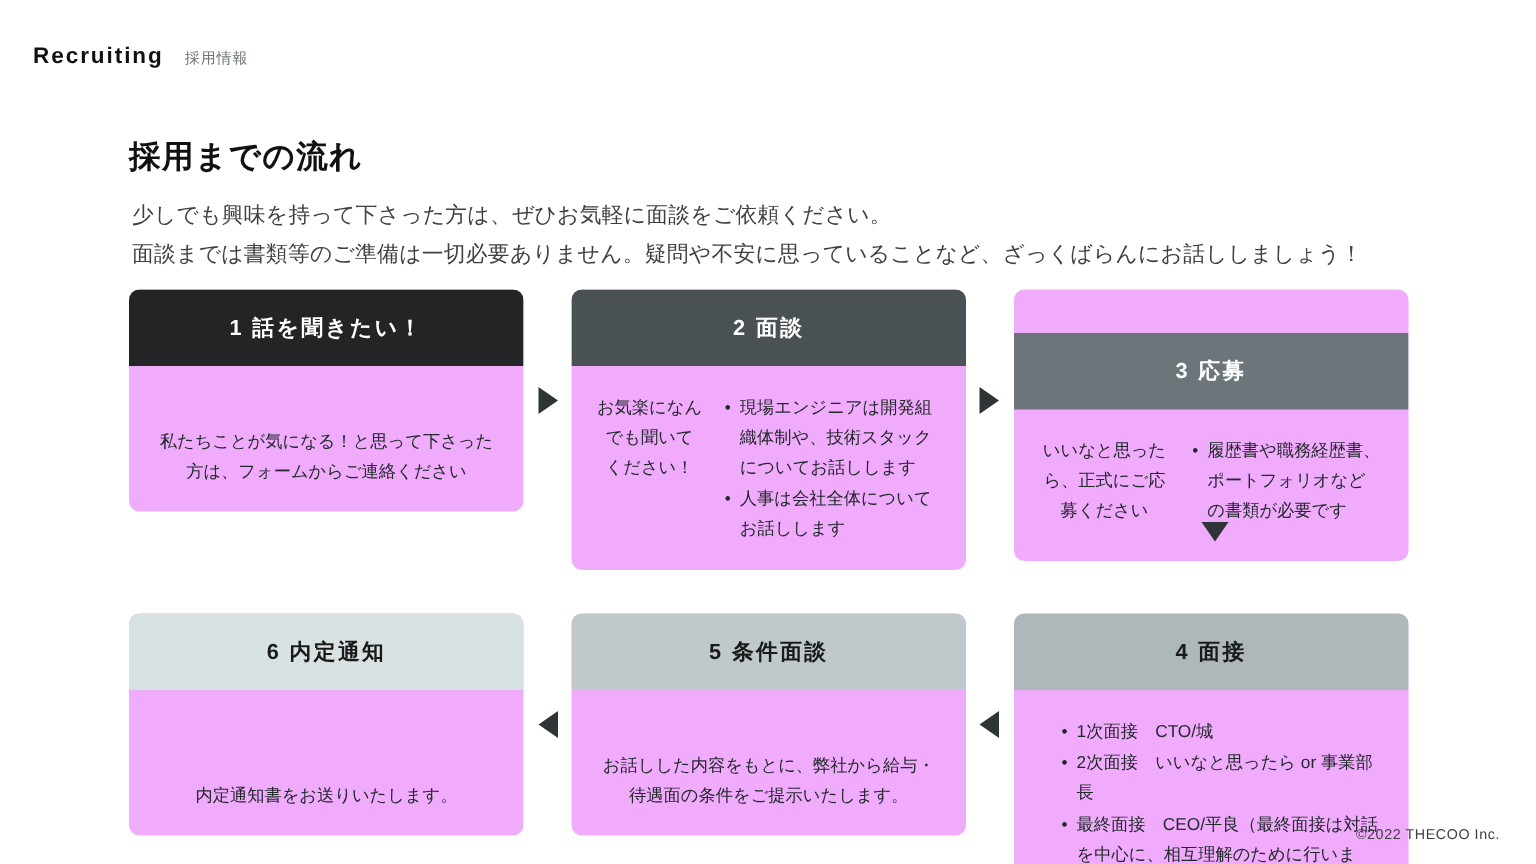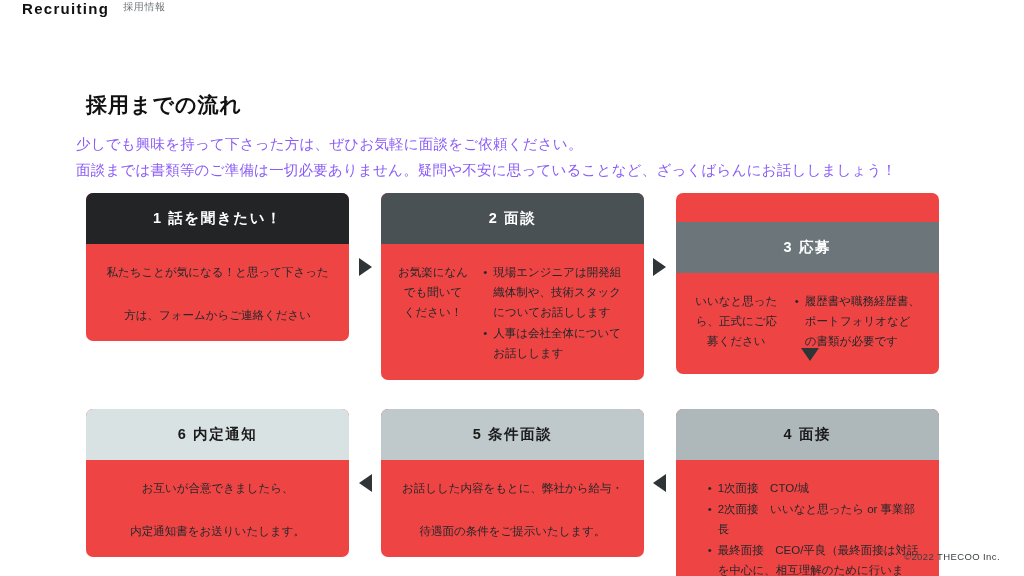--- a/index.html
+++ b/index.html
@@ -16,21 +16,21 @@
     position: relative;
   }
 
   
   .topbar {
     position: absolute;
     left: 0; top: 0;
     width: 976px;
     height: 46px;
     display: flex;
-    align-items: flex-start;
+    align-items: flex-end;
     padding-left: 22px;
     box-sizing: border-box;
   }
   .brand {
     font-size: 15px;
     font-weight: bold;
     letter-spacing: 1.3px;
     color: #111111;
   }
   .brand-sub {
@@ -46,25 +46,25 @@
     left: 86px;
     top: 78px;
     font-size: 21px;
     font-weight: bold;
     letter-spacing: 1px;
     color: #111111;
     line-height: 1.2;
   }
   .lead {
     position: absolute;
-    left: 76px;
+    left: 88px;
     top: 131px;
     font-size: 14.5px;
     line-height: 26px;
-    color: #8b5cf6;
+    color: #404040;
     letter-spacing: 0.2px;
   }
   .lead-line { white-space: nowrap; }
 
   
   .flow {
     position: absolute;
     left: 86px;
     top: 193px;
     width: 853px;
@@ -72,21 +72,21 @@
   .row {
     display: flex;
     align-items: flex-start;
   }
   .row-2 { margin-top: 29px; }
 
   .card {
     width: 300px;
     border-radius: 7px;
     overflow: hidden;
-    background: #ef4444;
+    background: #f0abfc;
     display: flex;
     flex-direction: column;
   }
   .card-head {
     height: 51px;
     display: flex;
     align-items: center;
     justify-content: center;
     font-size: 14.5px;
     font-weight: bold;
@@ -97,21 +97,21 @@
     min-height: 97px;
     padding: 18px 17px 16px 17px;
     box-sizing: border-box;
     font-size: 11.5px;
     line-height: 20px;
     color: #23282b;
   }
   .body-center {
     display: flex;
     flex-direction: column;
-    justify-content: space-between;
+    justify-content: flex-end;
     align-items: center;
     text-align: center;
   }
   .body-top {
     display: flex;
     flex-direction: row;
     justify-content: flex-start;
   }
   .intro {
     text-align: center;
@@ -242,21 +242,20 @@
       </div>
     </div>
 
   </div>
 
   <div class="row row-2">
 
     <div class="card">
       <div class="card-head" style="background: rgb(217, 226, 227); color: rgb(26, 26, 26);">6  内定通知</div>
       <div class="card-body body-center">
-        <div>お互いが合意できましたら、</div>
         <div>内定通知書をお送りいたします。</div>
       </div>
     </div>
 
     <div class="arrow-h">
       <span class="tri-left"></span>
     </div>
 
     <div class="card">
       <div class="card-head" style="background: rgb(191, 201, 204); color: rgb(26, 26, 26);">5  条件面談</div>

